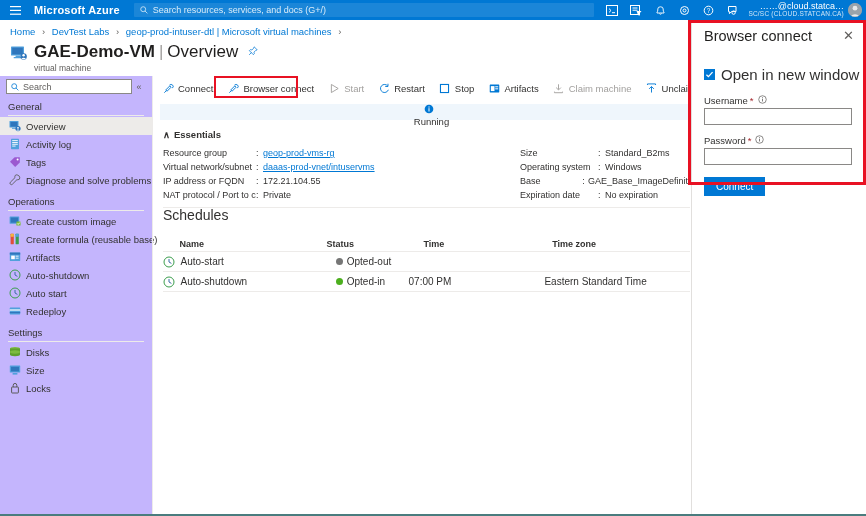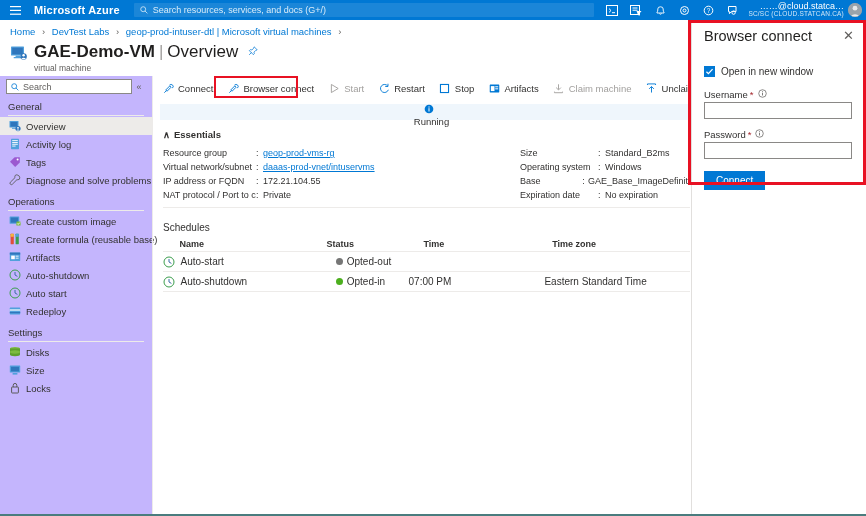--- a/index.html
+++ b/index.html
@@ -131,21 +131,21 @@
   .ess-col.right { left:357px; width:180px; }
   .ess-row { display:flex; height:14px; align-items:center; font-size:9px; }
   .ess-key { width:93px; color:#323130; white-space:nowrap; overflow:hidden; }
   .ess-colon { width:7px; color:#323130; }
   .ess-val { color:#323130; white-space:nowrap;text-align:right; }
   .ess-val.link { color:#0078d4; text-decoration:underline; cursor:pointer; }
   .ess-col.right .ess-key { width:78px; }
   .ess-rule { position:absolute; top:207px; left:163px; width:527px; height:1px; background:#edebe9; }
 
   
-  .sched-title { position:absolute; top:222px; left:163px; font-size:10px; color:#323130; }
+  .sched-title { position:absolute; top:207px; left:163px; font-size:14px; color:#323130; }
   .sched-table { position:absolute; top:236px; left:163px; width:527px; }
   .sched-head { display:flex; height:15px; align-items:center; font-size:9px; font-weight:700; color:#323130; }
   .sched-head .c0 { width:18px; }
   .sched-head .c1 { width:160px; }
   .sched-head .c2 { width:75px; }
   .sched-head .c3 { width:140px;margin-left:28px; }
   .sched-head .c4 { width:150px; }
   .sched-rowrule { height:1px; background:#edebe9; }
   .sched-row { display:flex; height:19px; align-items:center; font-size:10px; color:#323130; cursor:pointer; }
   .sched-row .c0 { width:18px; display:flex; align-items:center; }
@@ -164,21 +164,21 @@
   }
   .panel-hdr { display:flex; align-items:flex-start; padding:8px 10px 0 12px; }
   .panel-title { font-size:14.5px; color:#201f1e; font-weight:400; white-space:nowrap; }
   .panel-close { margin-left:auto; color:#605e5c; font-size:13px; cursor:pointer; line-height:1; padding:1px 2px; }
   .panel-body { padding:10px 12px 0 12px; }
   .cbrow { display:flex; align-items:center; margin-top:12px; margin-bottom:12px; cursor:pointer; }
   .cbox {
     width:11px; height:11px; background:#0078d4; border:1px solid #0078d4;
     display:flex; align-items:center; justify-content:center; margin-right:6px; flex:0 0 11px;
   }
-  .cblabel { font-size:10px; color:#323130; white-space:nowrap;text-align:right; }
+  .cblabel { font-size:15px; color:#323130; white-space:nowrap;text-align:right; }
   .fieldlabel { display:flex; align-items:center; font-size:9.5px; color:#323130; margin-bottom:2px; }
   .req { color:#a4262c; margin-left:2px; margin-right:4px; }
   .info-ico { color:#605e5c; }
   .textinput {
     width:148px; height:17px; border:1px solid #8a8886; background:#fff; margin-bottom:10px;
   }
   .btn-primary {
     display:inline-block; background:#0078d4; color:#fff; font-size:10px;
     padding:4px 12px; cursor:pointer; border:none; margin-top:2px;
   }

